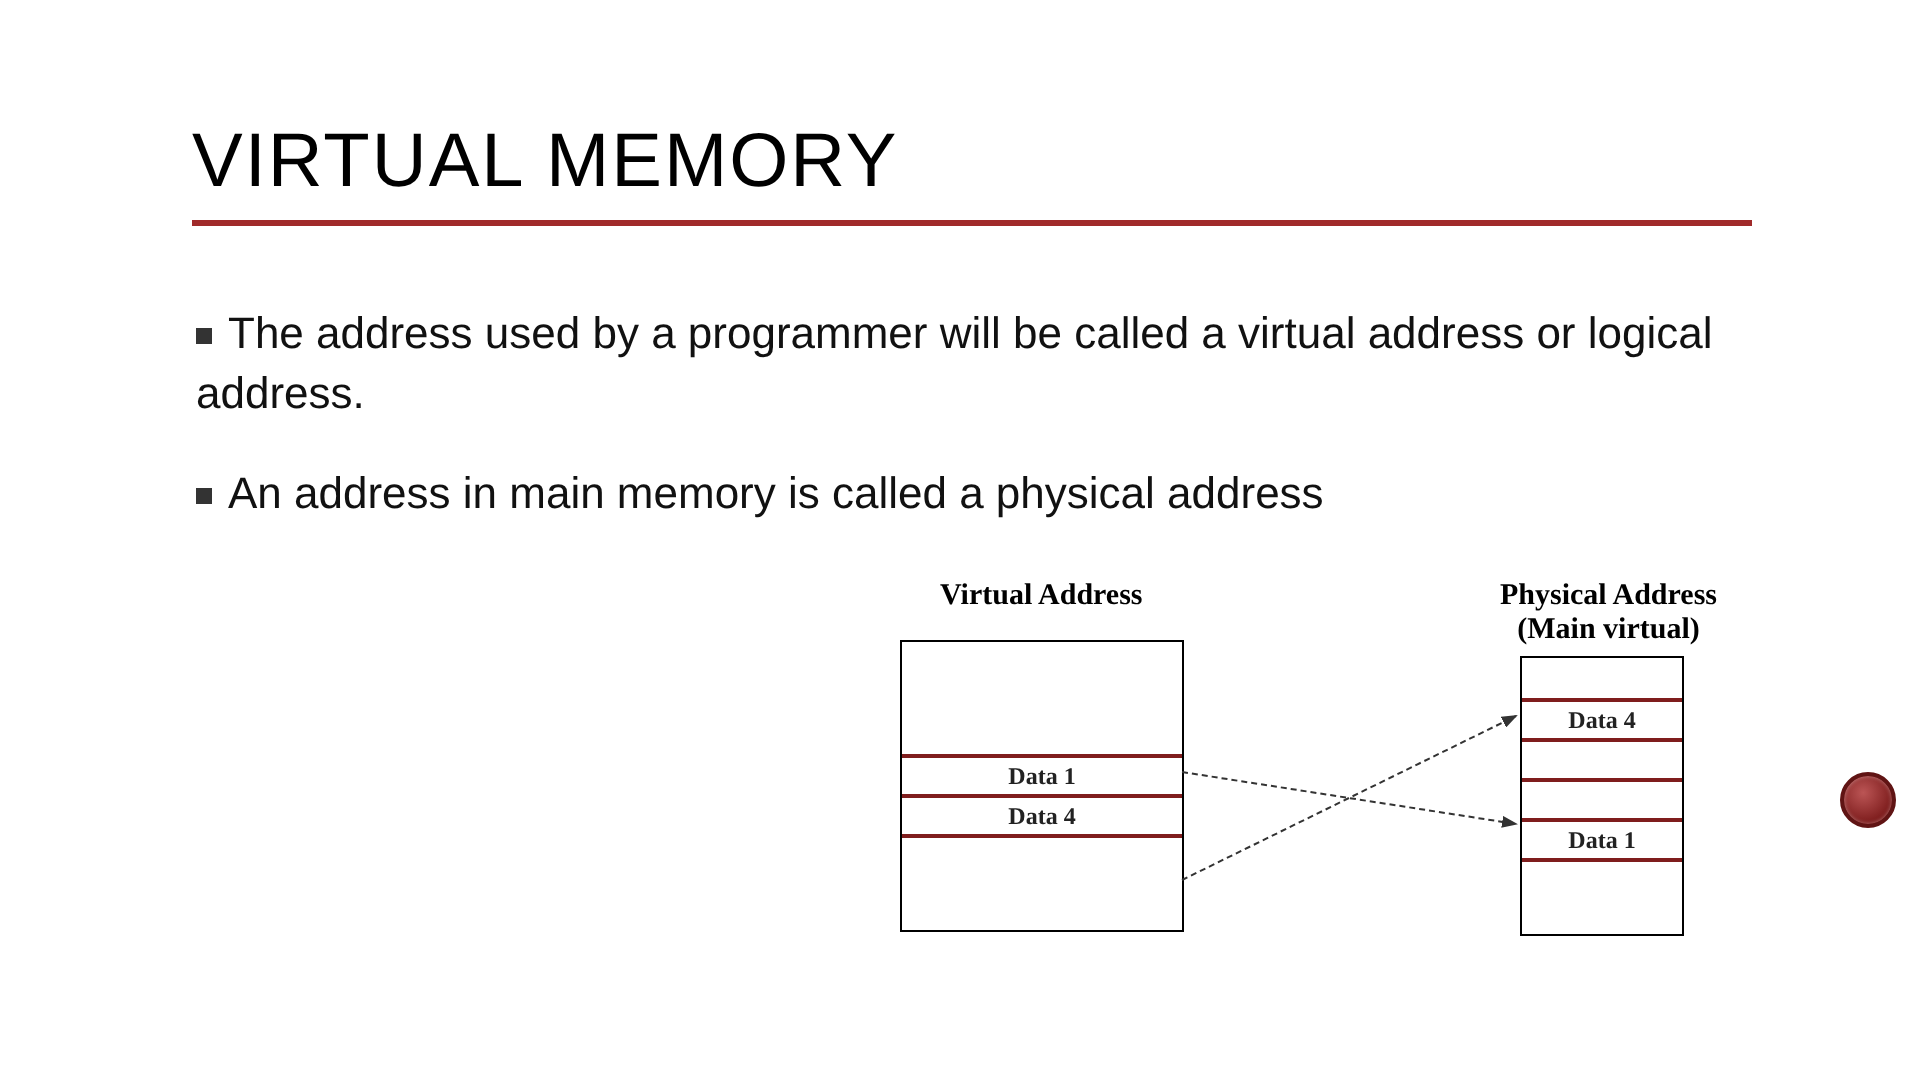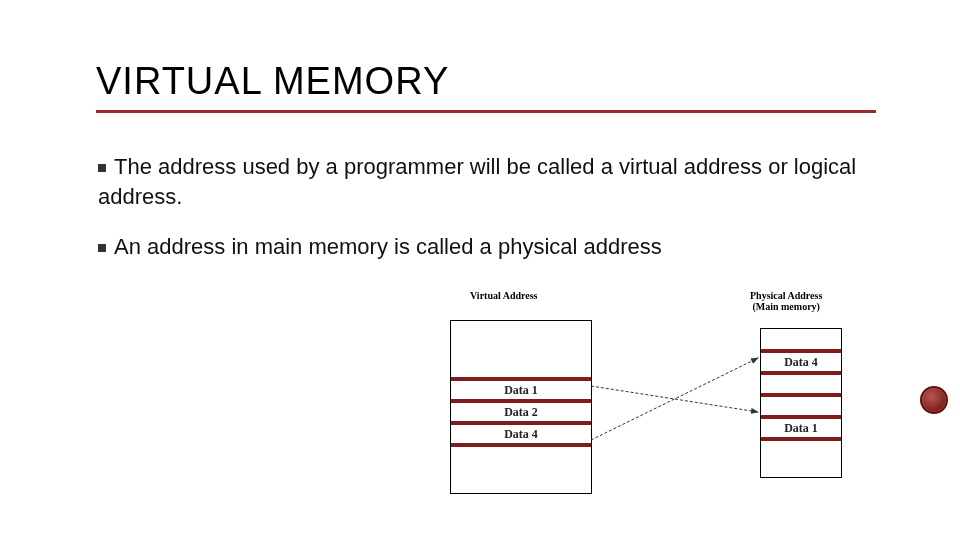--- a/index.html
+++ b/index.html
@@ -55,33 +55,33 @@
   .diagram {
     position: absolute;
     left: 430px;
     top: 290px;
     width: 460px;
     height: 240px;
   }
   .d-label {
     position: absolute;
     font-family: "Times New Roman", serif;
-    font-size: 10px;
+    font-size: 15px;
     font-weight: 700;
     color: #000;
     text-align: center;
     white-space: nowrap;
   }
   .table {
     position: absolute;
     border: 1px solid #000;
     background: #fff;
   }
   .row {
-    border-top: 4px solid #7f1d1d;
+    border-top: 2px solid #7f1d1d;
     font-family: "Times New Roman", serif;
     font-size: 12px;
     font-weight: 700;
     color: #222;
     text-align: center;
     display: flex;
     align-items: center;
     justify-content: center;
   }
   .corner-badge {
@@ -117,27 +117,26 @@
   <div class="bullet" style="top:232px">
     <span class="bullet-marker"></span><span>An address in main memory is called a physical address</span>
   </div>
 
   <div class="diagram">
 
     <div class="d-label" style="left:40px; top:0;">Virtual Address</div>
 
     <div class="d-label" style="left:320px; top:0; ">
       <span>Physical Address</span><br>
-      <span>(Main memory)</span>
+      <span>(Main virtual)</span>
     </div>
 
     <div class="table" style="left:20px; top:30px; width:140px;">
       <div class="row" style="height:56px; border-top:none;"></div>
       <div class="row" style="height:18px;">Data 1</div>
-      <div class="row" style="height:18px;">Data 2</div>
       <div class="row" style="height:18px;">Data 4</div>
       <div class="row" style="height:46px;"></div>
     </div>
 
     <div class="table" style="left:330px; top:38px; width:80px;">
       <div class="row" style="height:20px; border-top:none;"></div>
       <div class="row" style="height:18px;">Data 4</div>
       <div class="row" style="height:18px;"></div>
       <div class="row" style="height:18px;"></div>
       <div class="row" style="height:18px;">Data 1</div>

